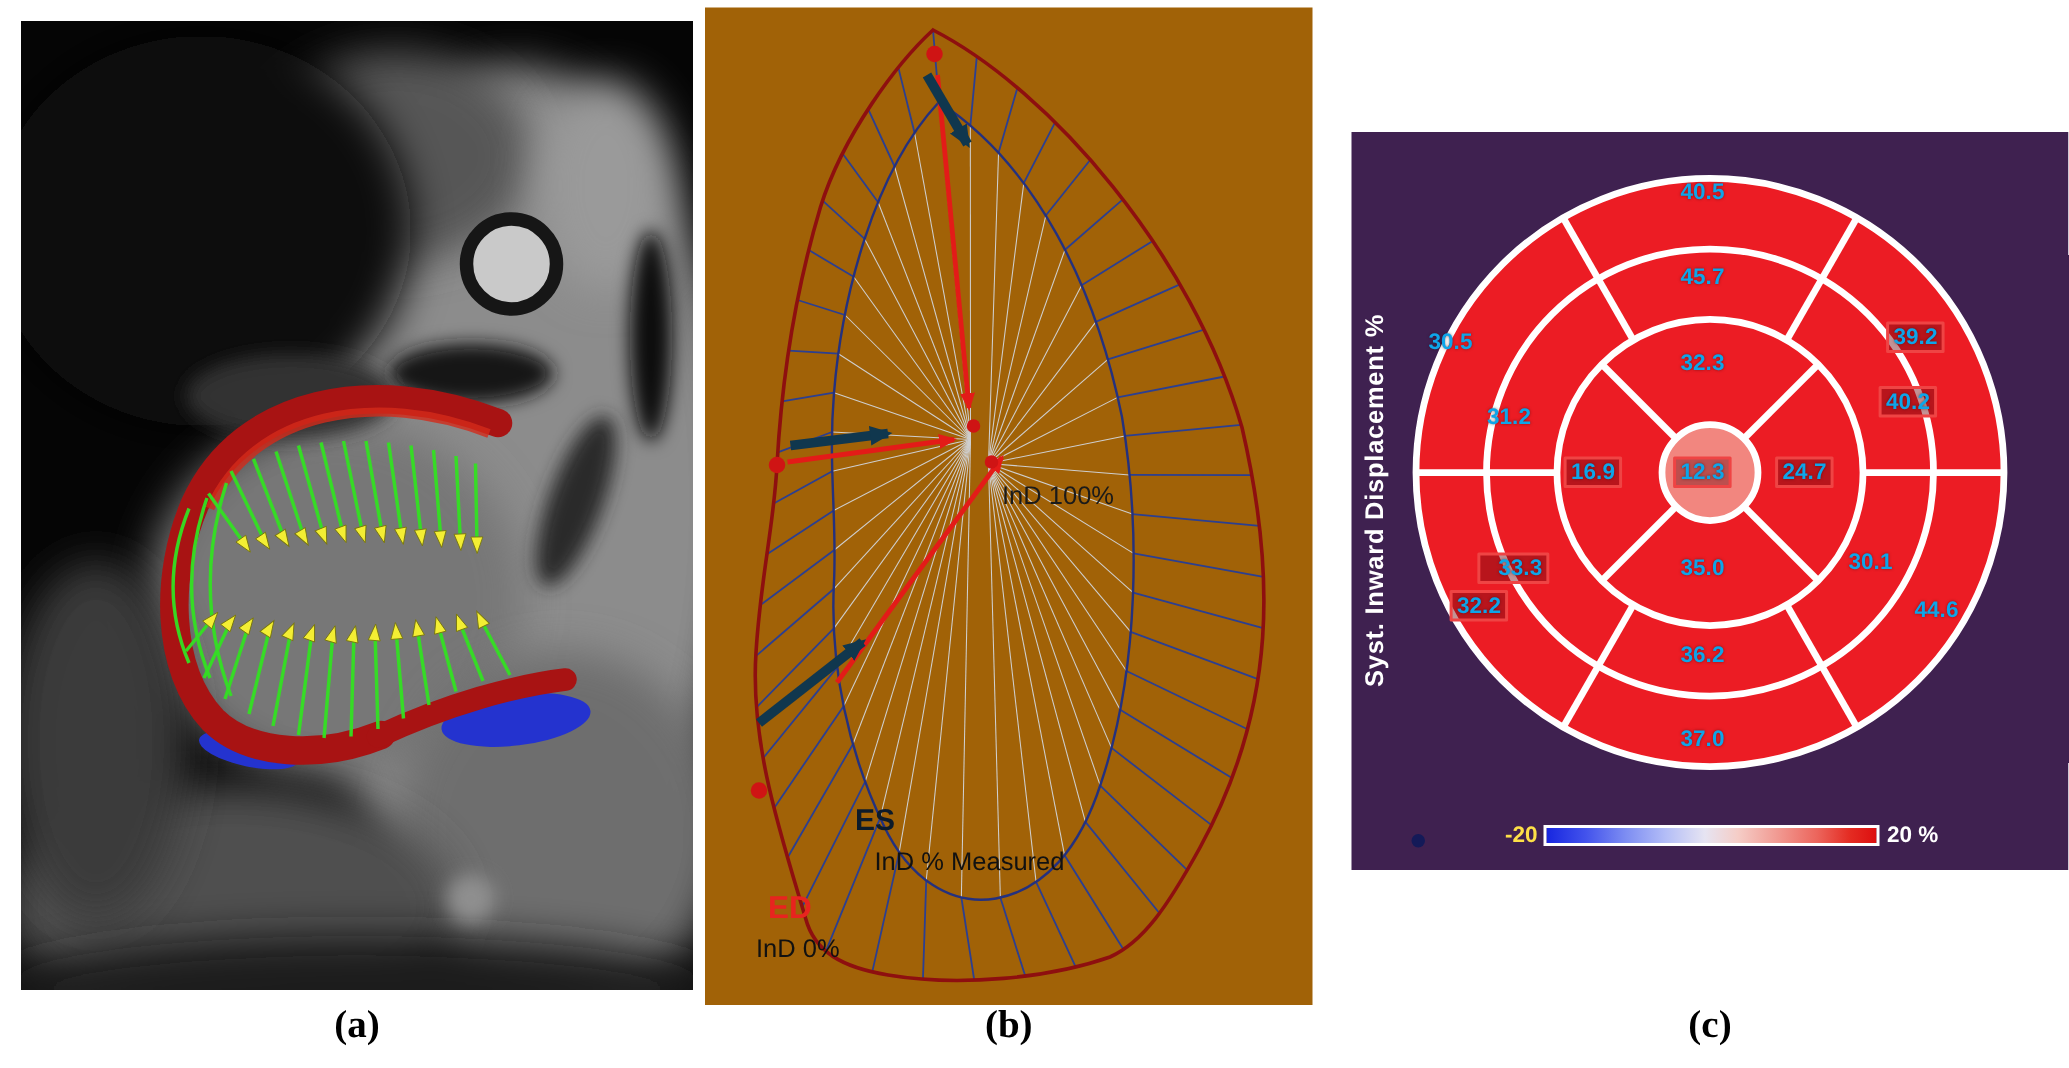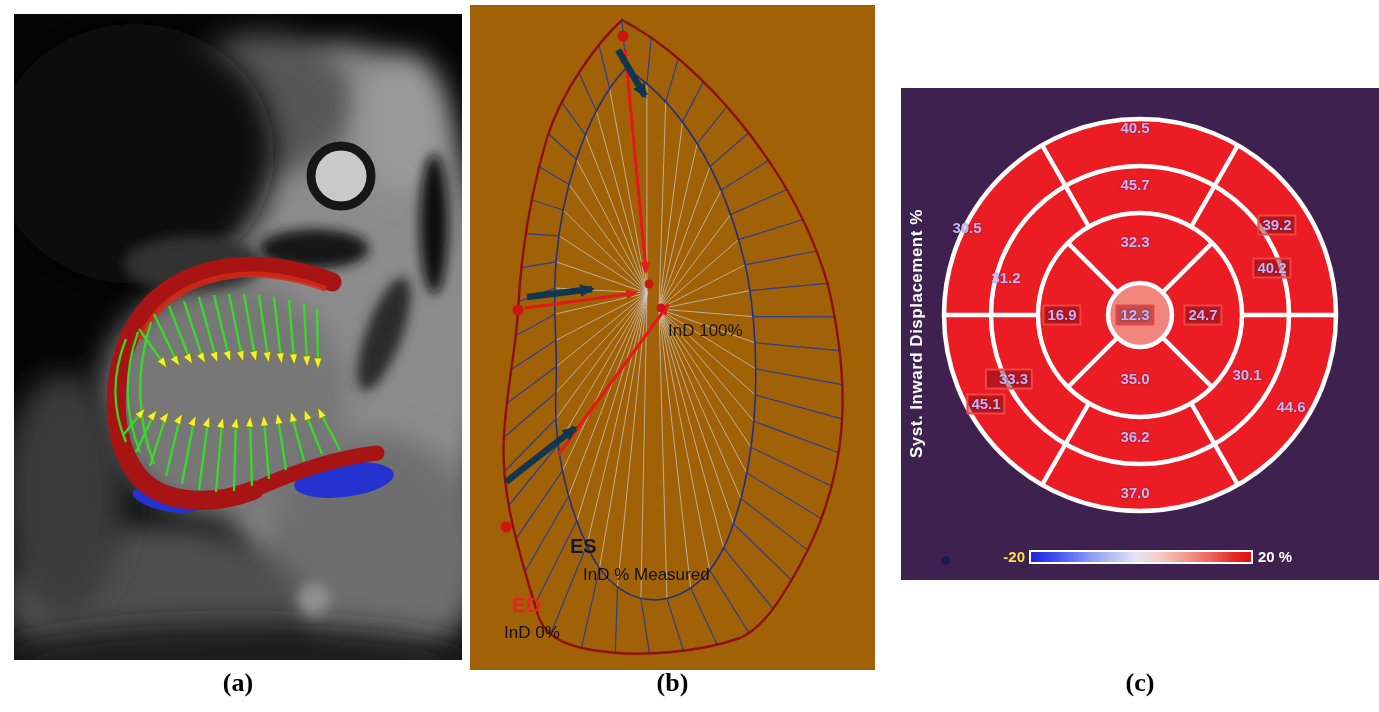--- a/index.html
+++ b/index.html
@@ -29,21 +29,21 @@
   
   #c-title {
     position:absolute; left:1px; top:0; width:30px; height:492px;
     display:flex; align-items:center; justify-content:center;
     writing-mode:vertical-rl; transform:rotate(180deg);
     color:#fff; font-weight:bold; font-size:17px; letter-spacing:0.5px;
     white-space:nowrap;
   }
   .seg-val {
     position:absolute; transform:translate(-50%,-50%);
-    color:#c4b5fd; font-weight:bold; font-size:15px; line-height:1.15;
+    color:#0ea5e9; font-weight:bold; font-size:15px; line-height:1.15;
     text-shadow:0 0 2px rgba(40,0,0,.5); white-space:nowrap;
   }
   .seg-val.boxed {
     border:2px solid #ef4444; background:rgba(122,14,20,.45);
     padding:0 3px; border-radius:1px;
   }
   #colorbar {
     position:absolute; left:128px; top:462px; width:224px; height:14px;
     border:2px solid #fff;
     background:linear-gradient(to right,
@@ -341,21 +341,21 @@
     </g>
     <circle cx="239" cy="227" r="32" fill="#f2867f" stroke="#ffffff" stroke-width="4.5"></circle>
   </svg>
 
   <div id="c-title">Syst. Inward Displacement %</div>
 
   
   <div class="seg-val" style="left:234px; top:40px;">40.5</div>
   <div class="seg-val" style="left:66px;  top:140px;">30.5</div>
   <div class="seg-val boxed" style="left:376px; top:137px;">39.2</div>
-  <div class="seg-val boxed" style="left:85px;  top:316px;">45.1</div>
+  <div class="seg-val boxed" style="left:85px;  top:316px;">32.2</div>
   <div class="seg-val" style="left:390px; top:319px;">44.6</div>
   <div class="seg-val" style="left:234px; top:405px;">37.0</div>
 
   
   <div class="seg-val" style="left:234px; top:97px;">45.7</div>
   <div class="seg-val" style="left:105px; top:168px;margin-top:22px;">31.2</div>
   <div class="seg-val boxed" style="left:371px; top:180px;">40.2</div>
   <div class="seg-val boxed" style="left:108px; top:291px;padding-left:12px;">33.3</div>
   <div class="seg-val" style="left:346px; top:287px;">30.1</div>
   <div class="seg-val" style="left:234px; top:349px;">36.2</div>

